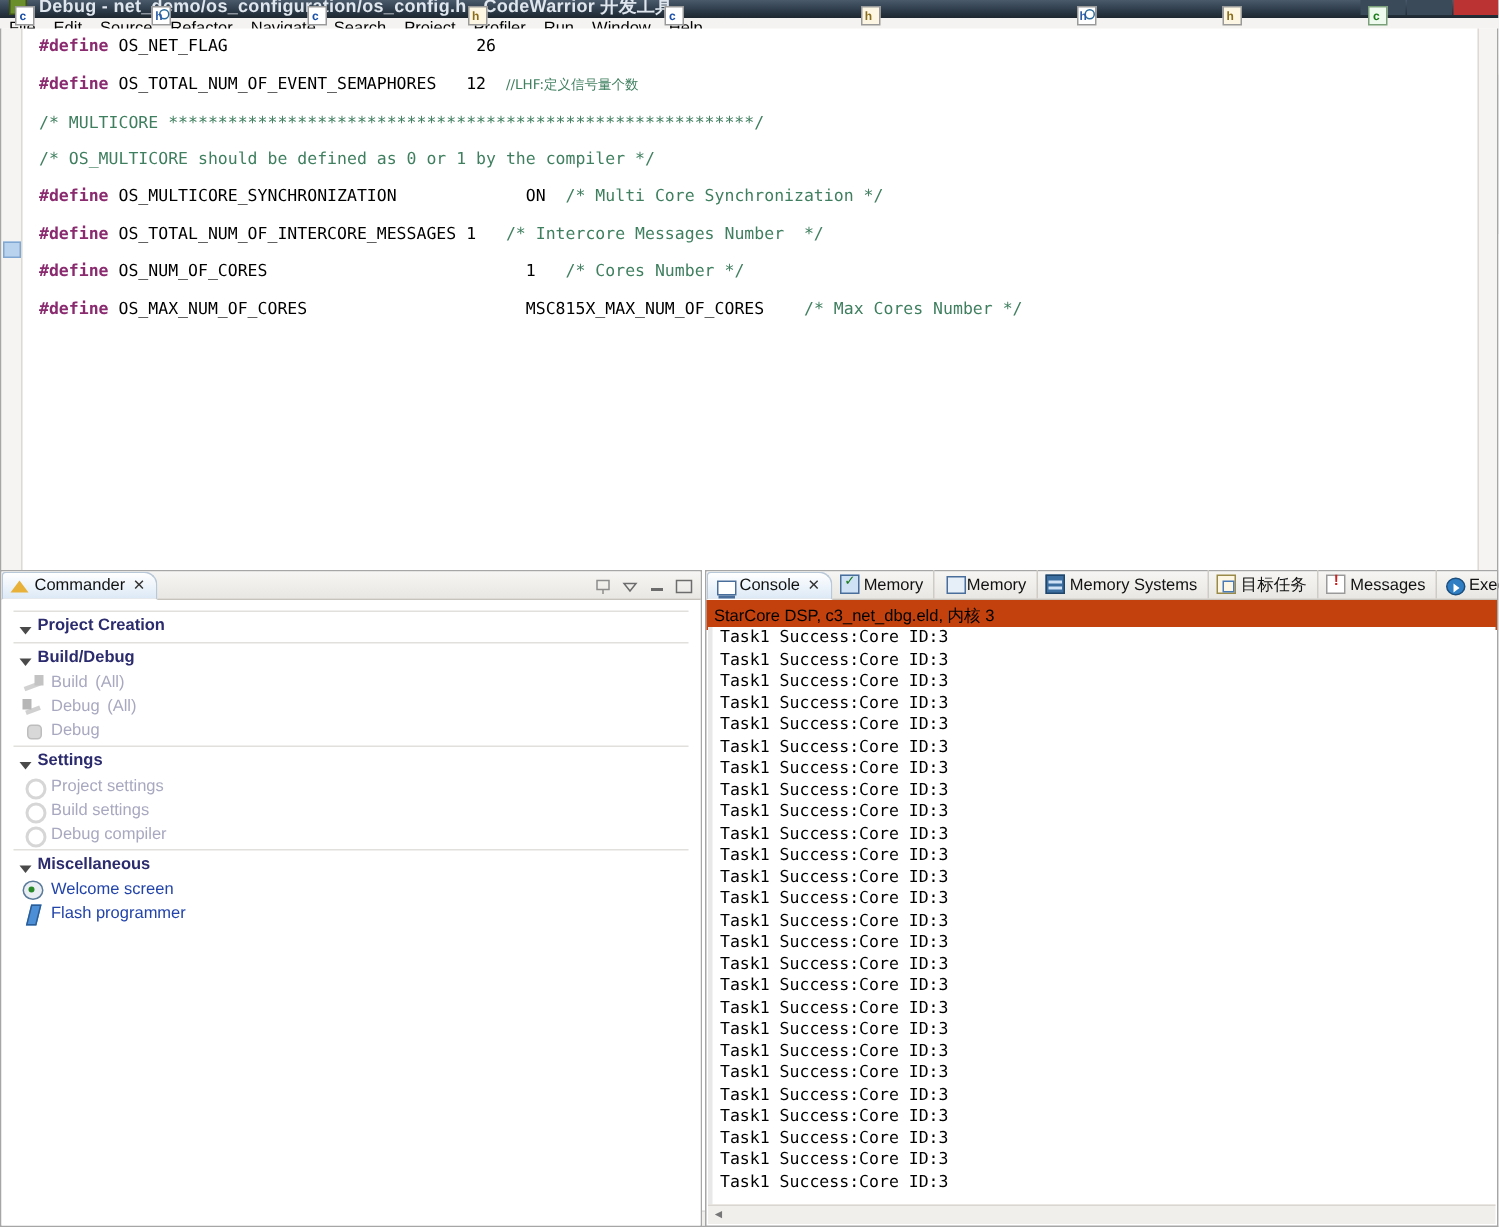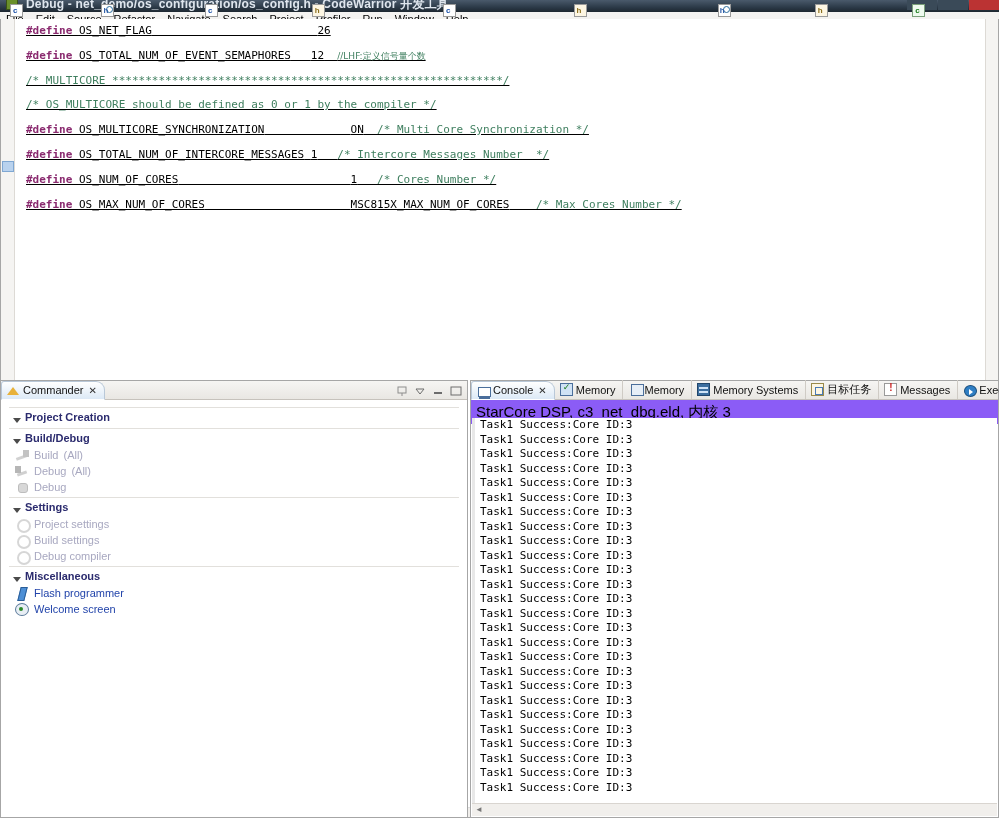--- a/index.html
+++ b/index.html
@@ -218,21 +218,21 @@
   }
   .ecode {
     position:absolute; left:0; top:19px; right:0; bottom:0;
     background:#fff; border:1px solid #a6a6a6; border-top:none;
   }
   .gutter { position:absolute; left:0; top:0; bottom:0; width:14px; background:#f5f4f2; border-right:1px solid #dddad5;}
   .gutter .mk { position:absolute; left:1px; width:12px; height:11px; background:#b9d2ee; border:1px solid #7fa7d2;}
   .ovruler { position:absolute; right:0; top:0; bottom:14px; width:13px; background:#f5f4f2; border-left:1px solid #dddad5;}
   .codearea { position:absolute; left:15px; top:0; right:14px; bottom:10px; overflow:hidden;
               font-family:"DejaVu Sans Mono", monospace; font-size:11px; line-height:24.8px; white-space:pre; }
-  .codearea .ln { padding-left:10px;text-decoration:underline; }
+  .codearea .ln { padding-left:10px; }
   .kw { color:#8a2a6f; font-weight:bold; }
   .id { color:#000; }
   .num { color:#000; }
   .cmt { color:#3f7f5f; }
   .cmt-cn { color:#3f7f5f; font-family:"DejaVu Sans", sans-serif; font-size:9px; }
   .hscroll-ed { position:absolute; left:15px; right:14px; bottom:0; height:10px; background:#f1efec; border-top:1px solid #ddd; }
   .hscroll-ed .la { position:absolute; left:2px; top:-2px; font-size:8px; color:#888; }
 
   
   #commander { left:0; top:380px; width:468px; height:438px; }
@@ -260,21 +260,21 @@
   .cic-debug::after{content:"";position:absolute;left:3px;top:3px;width:8px;height:8px;background:#8fae3a;border:1px solid #51671f;border-radius:3px;}
   .cic-gear{ background:transparent;}
   .cic-gear::after{content:"";position:absolute;left:2px;top:2px;width:10px;height:10px;border:2px solid #9a9aa8;border-radius:50%;}
   .cic-welcome{ width:13px;height:13px;border-radius:50%;background:#e8eef4;border:1px solid #5a7a9a;}
   .cic-welcome::after{content:"";position:absolute;left:3px;top:3px;width:4px;height:4px;border-radius:50%;background:#2a8a2a;}
   .cic-flash{ background:transparent;}
   .cic-flash::after{content:"";position:absolute;left:4px;top:1px;width:5px;height:12px;background:#4d8fd6;transform:skewX(-14deg);border:1px solid #2a5d96;}
 
   
   #console { left:470px; top:380px; width:529px; height:438px; }
-  .conhead { font-size:15px; padding:3px 0 2px 5px; background:#8b5cf6; }
+  .conhead { font-size:11px; padding:3px 0 2px 5px; background:#c2410c; }
   .conbody {
     position:absolute; left:1px; right:1px; top:37px; bottom:14px;
     background:#fff; overflow:hidden;
     font-family:"DejaVu Sans Mono", monospace; font-size:11px; line-height:14.5px;
     padding-left:5px; border-left:3px solid #e8e8e8;
   }
   .hscroll-con { position:absolute; left:1px; right:1px; bottom:1px; height:13px; background:#f1efec; border-top:1px solid #d9d5d0;}
   .hscroll-con .la { position:absolute; left:3px; top:1px; font-size:8px; color:#777; }
 
   
@@ -716,26 +716,26 @@
           <span class="lab">Debug compiler</span>
         </div>
       </div>
 
       <div class="sect">
         <div class="secthead">
           <span class="tw"></span>
           <span>Miscellaneous</span>
         </div>
         <div class="citem">
+          <span class="cic cic-welcome"></span>
+          <a href="#">Welcome screen</a>
+        </div>
+        <div class="citem">
           <span class="cic cic-flash"></span>
           <a href="#">Flash programmer</a>
-        </div>
-        <div class="citem">
-          <span class="cic cic-welcome"></span>
-          <a href="#">Welcome screen</a>
         </div>
       </div>
 
     </div>
   </div>
 
   <div class="view" id="console">
     <div class="viewtabs">
       <div class="vtab active">
         <span class="vi vi-console"></span>

